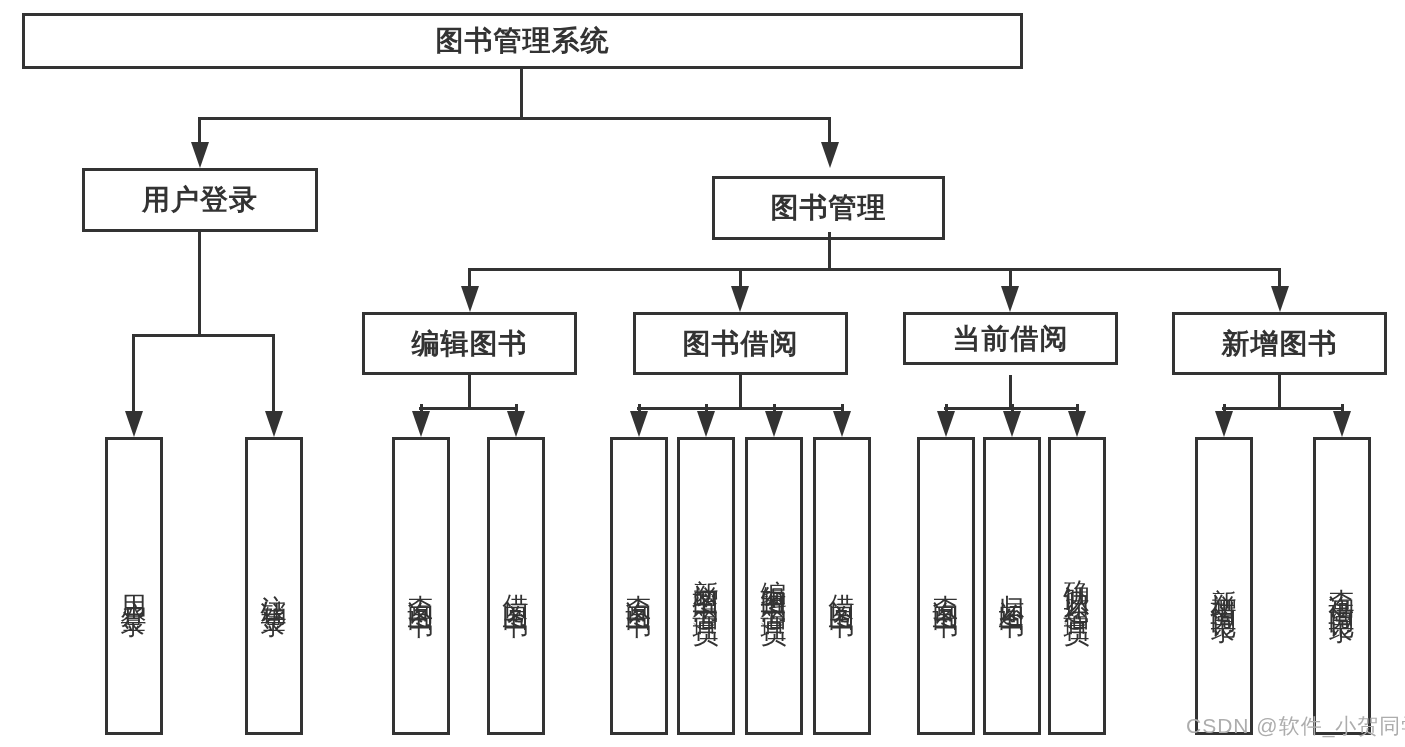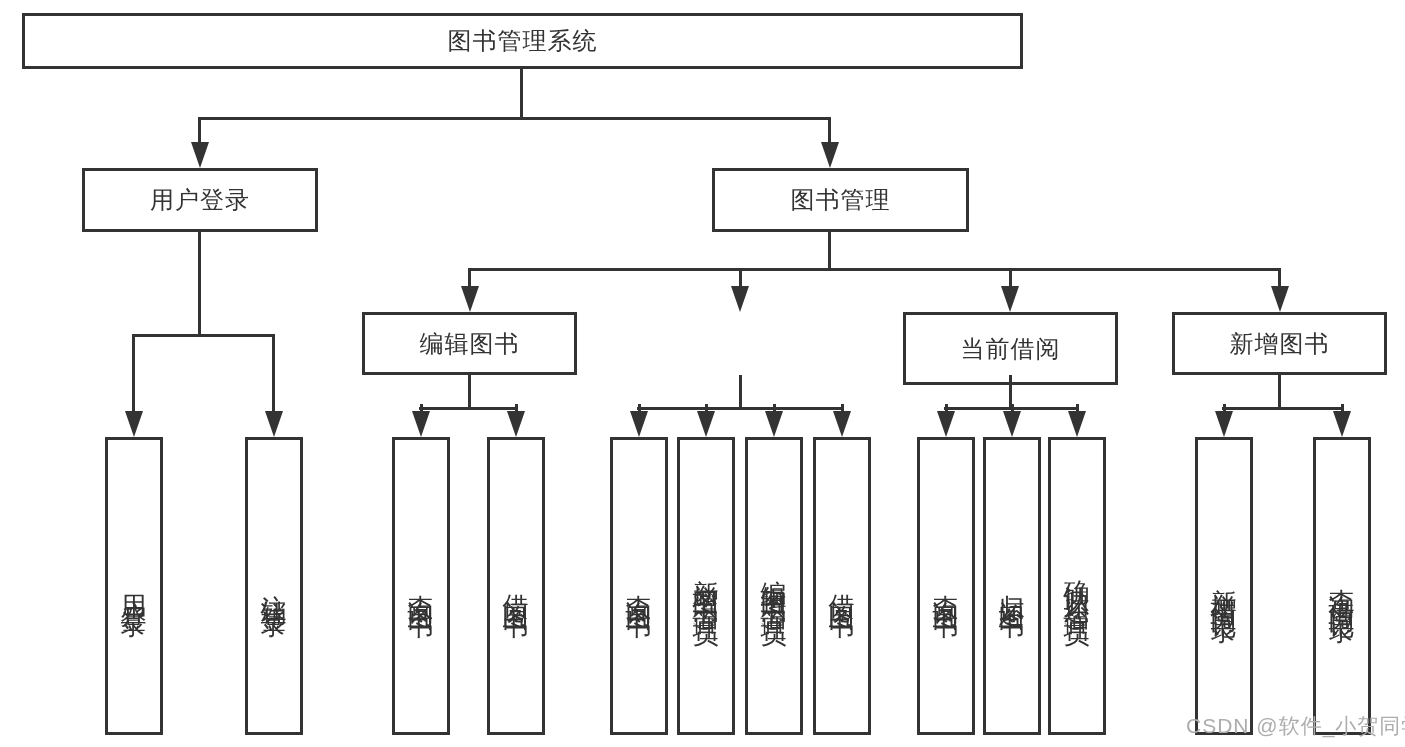--- a/index.html
+++ b/index.html
@@ -4,21 +4,21 @@
 <style>
   html,body{margin:0;padding:0;background:#fff;}
   .canvas{
     position:relative;width:1405px;height:747px;background:#ffffff;overflow:hidden;
     font-family:"Liberation Sans","DejaVu Sans",sans-serif;color:#333;
   }
   .box{
     position:absolute;box-sizing:border-box;border:3px solid #333333;background:#ffffff;
     display:flex;align-items:center;justify-content:center;
   }
-  .hlabel{font-size:24px;letter-spacing:1px;color:#333;white-space:nowrap;}
+  .hlabel{font-size:28px;letter-spacing:1px;color:#333;white-space:nowrap;font-weight:bold;}
   .vlabel{
     writing-mode:vertical-rl;text-orientation:mixed;
     font-size:26px;letter-spacing:6px;color:#333;line-height:1;white-space:nowrap;
   }
   .vline{position:absolute;width:3px;background:#333333;}
   .hline{position:absolute;height:3px;background:#333333;}
   .arrow{
     position:absolute;width:0;height:0;
     border-left:9px solid transparent;border-right:9px solid transparent;
     border-top:26px solid #333333;
@@ -33,28 +33,31 @@
 
 <div class="canvas">
 
   <div class="box" style="left:22px;top:13px;width:1001px;height:56px">
     <span class="hlabel">图书管理系统</span>
   </div>
 
   <div class="box" style="left:82px;top:168px;width:236px;height:64px">
     <span class="hlabel">用户登录</span>
   </div>
-  <div class="box" style="left:712px;top:168px;width:257px;height:64px">
+  <div class="box" style="left:712px;top:176px;width:233px;height:64px">
     <span class="hlabel">图书管理</span>
   </div>
 
   <div class="box" style="left:362px;top:312px;width:215px;height:63px">
     <span class="hlabel">编辑图书</span>
   </div>
-  <div class="box" style="left:903px;top:312px;width:215px;height:73px">
+  <div class="box" style="left:633px;top:312px;width:215px;height:63px">
+    <span class="hlabel">图书借阅</span>
+  </div>
+  <div class="box" style="left:903px;top:312px;width:215px;height:53px">
     <span class="hlabel">当前借阅</span>
   </div>
   <div class="box" style="left:1172px;top:312px;width:215px;height:63px">
     <span class="hlabel">新增图书</span>
   </div>
 
   <div class="box" style="left:105px;top:437px;width:58px;height:298px">
     <span class="vlabel">用户登录</span>
   </div>
   <div class="box" style="left:245px;top:437px;width:58px;height:298px">

